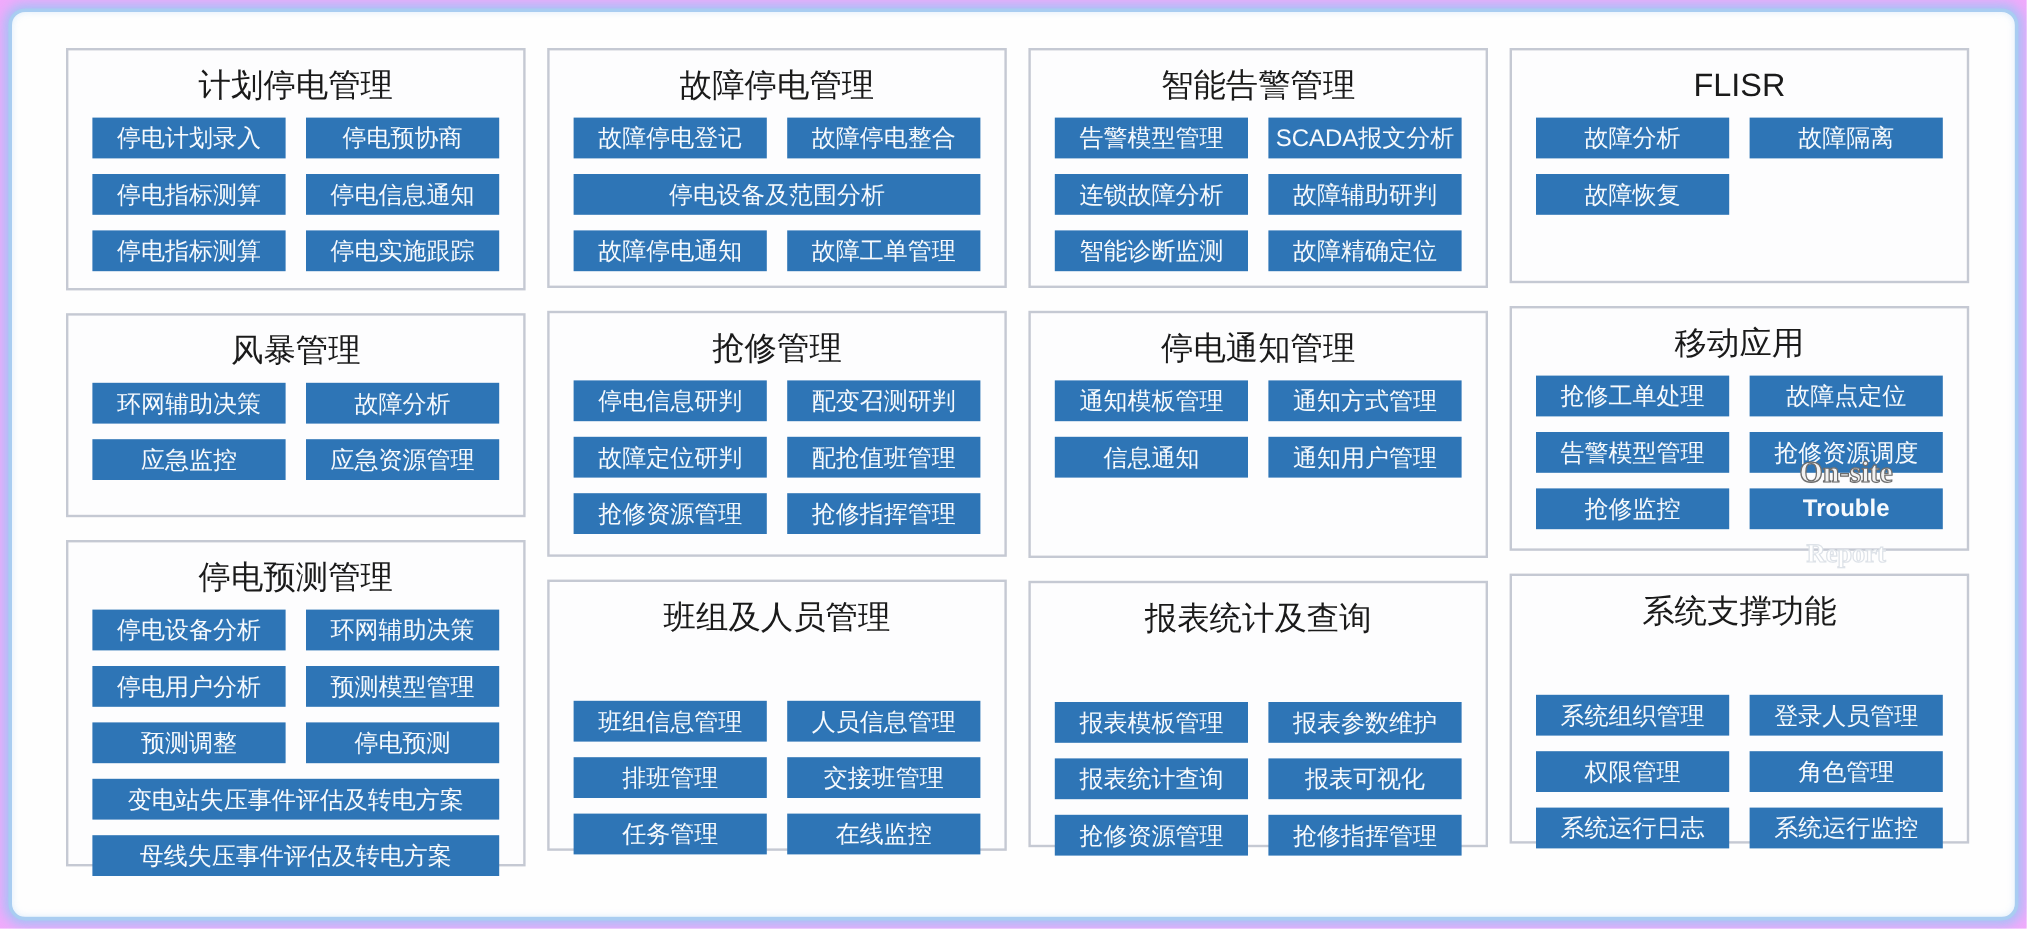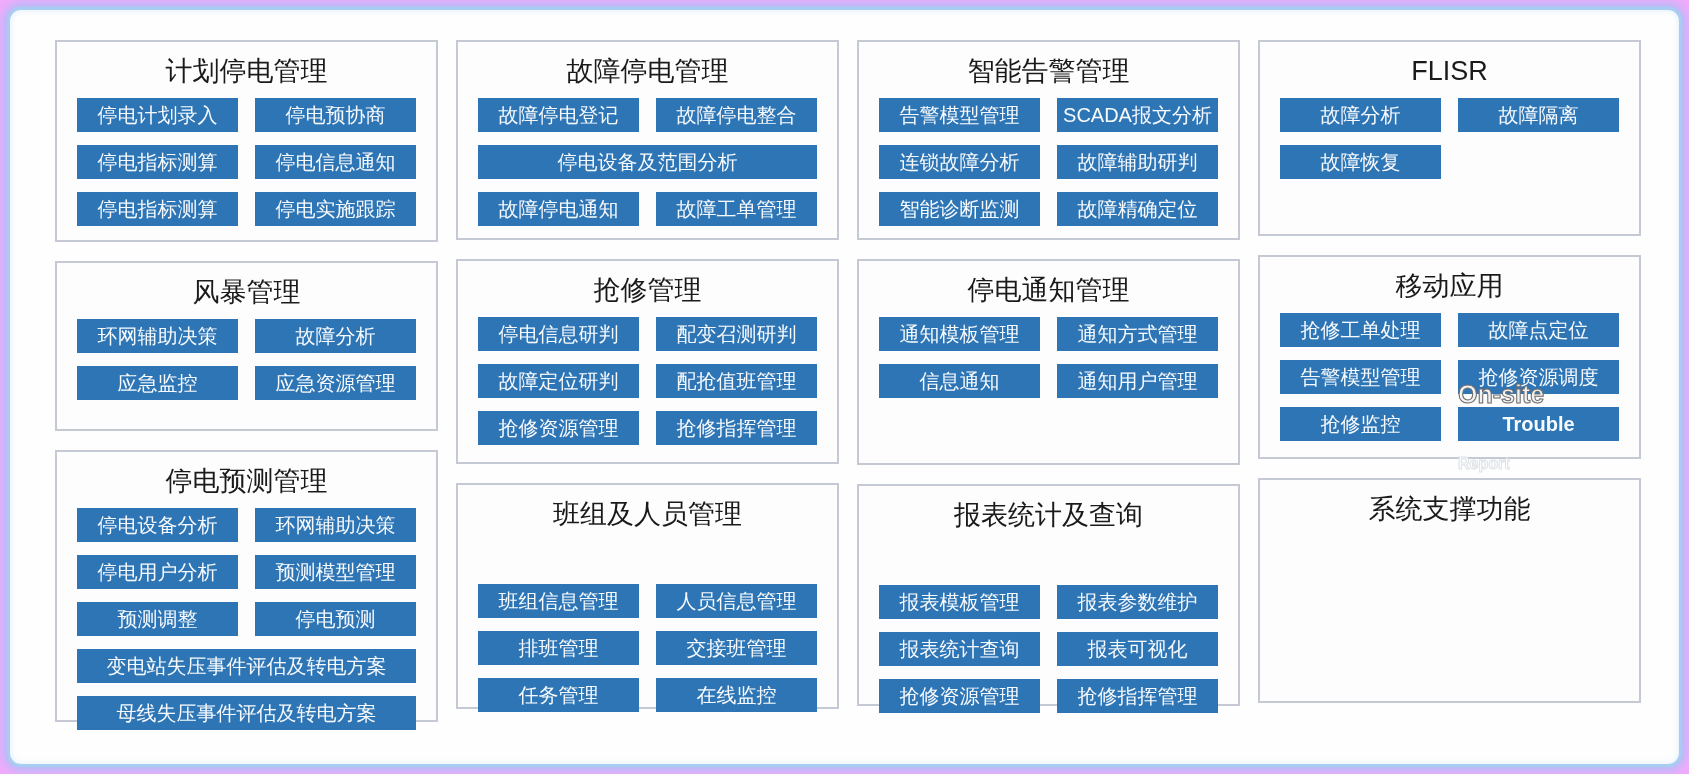--- a/index.html
+++ b/index.html
@@ -54,35 +54,36 @@
     color:#f7fafd;
     font-size:20px;
     display:flex;align-items:center;justify-content:center;
     white-space:nowrap;
     cursor:default;
   }
   .btn.wide{grid-column:1 / 3;}
   .btn.bold span{font-weight:700;}
   .overlay{
     position:absolute;left:0;right:0;
-    text-align:left;
+    text-align:center;
     font-weight:700;
     pointer-events:none;
     line-height:1;
+    font-family:Liberation Serif, serif;
   }
   .overlay.straddle{
     bottom:-13px;
     font-size:25px;
     color:#f2f2f2;
     -webkit-text-stroke:1px #6d6d6d;
     text-shadow:0 0 1px #777;
   }
   .overlay.below{
     bottom:-31px;
-    font-size:16px;
+    font-size:22px;
     color:#ffffff;
     -webkit-text-stroke:1px #dde2e8;
   }
 </style>
 </head>
 <body>
 
 <div id="screen">
   <div class="frame"></div>
   <div class="content">
@@ -325,16 +326,36 @@
               <span>抢修监控</span>
             </div>
             <div class="btn bold">
               <span>Trouble</span>
               <span class="overlay below">Report</span>
             </div>
           </div>
         </section>
       <section class="panel gap-lg" style="height:225px">
           <h2 class="panel-title">系统支撑功能</h2>
+          <div class="btn-grid">
+            <div class="btn">
+              <span>系统组织管理</span>
+            </div>
+            <div class="btn">
+              <span>登录人员管理</span>
+            </div>
+            <div class="btn">
+              <span>权限管理</span>
+            </div>
+            <div class="btn">
+              <span>角色管理</span>
+            </div>
+            <div class="btn">
+              <span>系统运行日志</span>
+            </div>
+            <div class="btn">
+              <span>系统运行监控</span>
+            </div>
+          </div>
         </section>
     </div>
   </div>
 </div>
 
 </body></html>

